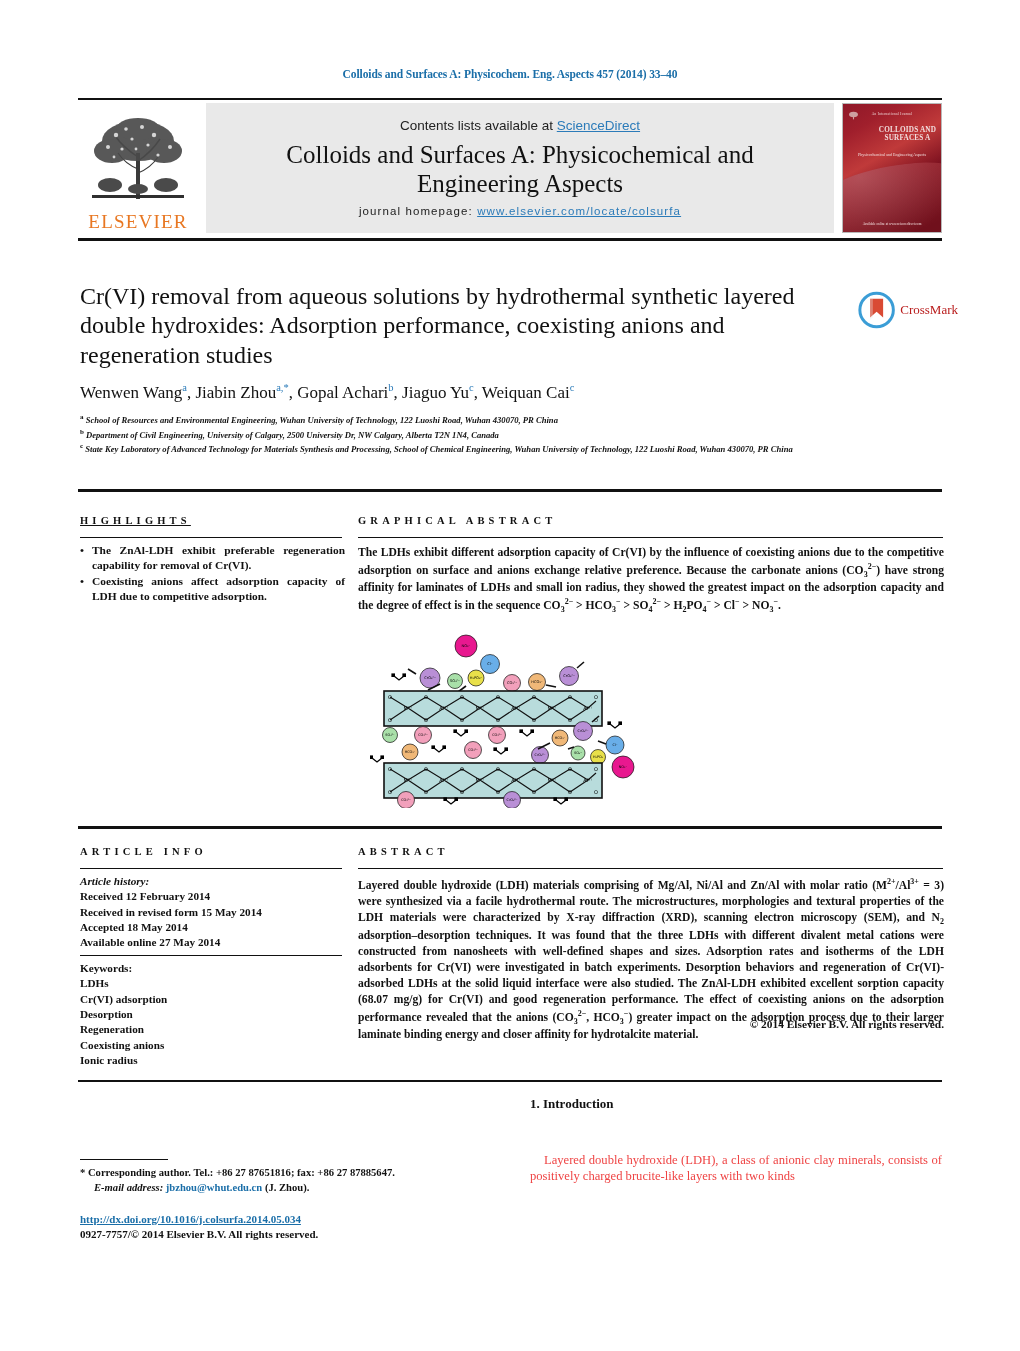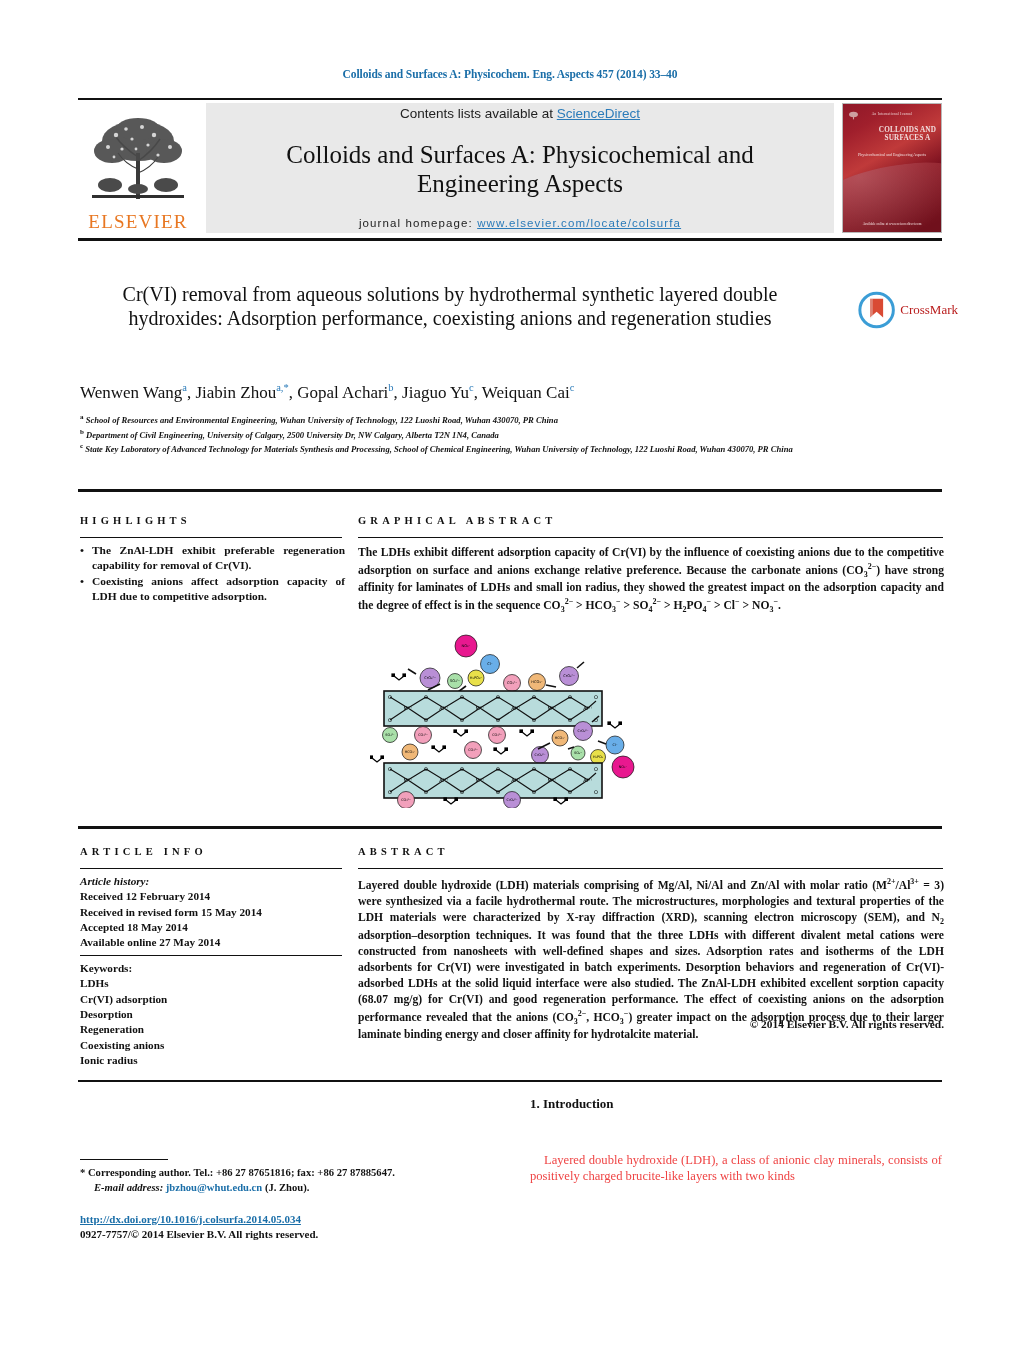--- a/index.html
+++ b/index.html
@@ -40,21 +40,20 @@
   .tree-svg { width:104px; height:98px; display:block; }
   .elsevier-word {
     font-family:"Liberation Serif", serif;
     color:#E87722; font-size:19px; letter-spacing:1.2px; line-height:1;
     margin-top:1px;
   }
   .journal-band {
     flex:1 1 auto; background:#e9e9e9; display:flex; flex-direction:column;
     align-items:center; justify-content:center; padding:6px 24px 8px;
     margin:0 8px;
-    gap:12px;
   }
   .contents-line { font-size:13.5px; font-family:"Liberation Sans", sans-serif; color:#222; margin-bottom:6px; }
   .contents-line .sd { color:#2b7bb9; }
   .journal-title {
     font-size:25px; line-height:1.16; text-align:center; color:#111;
     font-family:"Liberation Serif", serif; margin:1px 0 7px;
   }
   .homepage-line {
     font-size:11.5px; font-family:"Liberation Sans", sans-serif; letter-spacing:1.1px; color:#222;
   }
@@ -75,21 +74,21 @@
   .cover-t1 { top:8px; font-size:3.4px; letter-spacing:.3px; }
   .cover-t2 { top:22px; font-size:7.2px; font-weight:bold; line-height:1.15; letter-spacing:.2px;margin-left:31px; }
   .cover-t3 { top:48px; font-size:4px; line-height:1.3; }
   .cover-t4 { bottom:6px; font-size:3.4px; }
   .cover-els { position:absolute; left:5px; top:6px; width:11px; height:11px; z-index:3; opacity:.85; }
   .rule-under-mast { position:absolute; left:78px; top:238px; width:864px; height:3px; background:#111; }
 
   
   .title {
     position:absolute; left:80px; top:282px; width:740px;
-    font-size:20px; line-height:1.22; color:#111; font-family:"Liberation Serif", serif;text-align:center;
+    font-size:24px; line-height:1.22; color:#111; font-family:"Liberation Serif", serif;
   }
   .authors {
     position:absolute; left:80px; top:382px; width:760px;
     font-size:17px; color:#111; font-family:"Liberation Serif", serif;
   }
   .authors sup { color:#2b7bb9; font-size:10.5px; vertical-align:super; }
   .affil {
     position:absolute; left:80px; top:412px; width:790px;
     font-size:8.6px; line-height:1.48; font-style:italic; font-weight:bold; color:#111;
   }
@@ -246,21 +245,21 @@
       <circle cx="20" cy="20" r="18" fill="none" stroke="#3b9dd6" stroke-width="3.2"></circle>
       <circle cx="20" cy="20" r="14.5" fill="#ffffff"></circle>
       <path d="M13 8 h14 v20 l-7 -6 l-7 6 Z" fill="#d94a34"></path>
       <path d="M13 8 h3 v20 l-3 2.4 Z" fill="#e8e8e8" opacity="0.35"></path>
     </svg>
     <span class="cm-word">CrossMark</span>
   </div>
 
   <div class="rule-abstract-top"></div>
 
-  <div class="sec-label col-left hl-head" style="position:absolute;">HIGHLIGHTS</div>
+  <div class="sec-label col-left hl-head" style="position:absolute;text-decoration:underline;">HIGHLIGHTS</div>
   <div class="hl-rule"></div>
   <div class="hl-list">
       <ul>
         <li>The ZnAl-LDH exhibit preferable regeneration capability for removal of Cr(VI).</li>
         <li>Coexisting anions affect adsorption capacity of LDH due to competitive adsorption.</li>
       </ul>
     </div>
 
   <div class="sec-label col-right ga-head" style="position:absolute;">GRAPHICAL ABSTRACT</div>
   <div class="ga-rule"></div>

